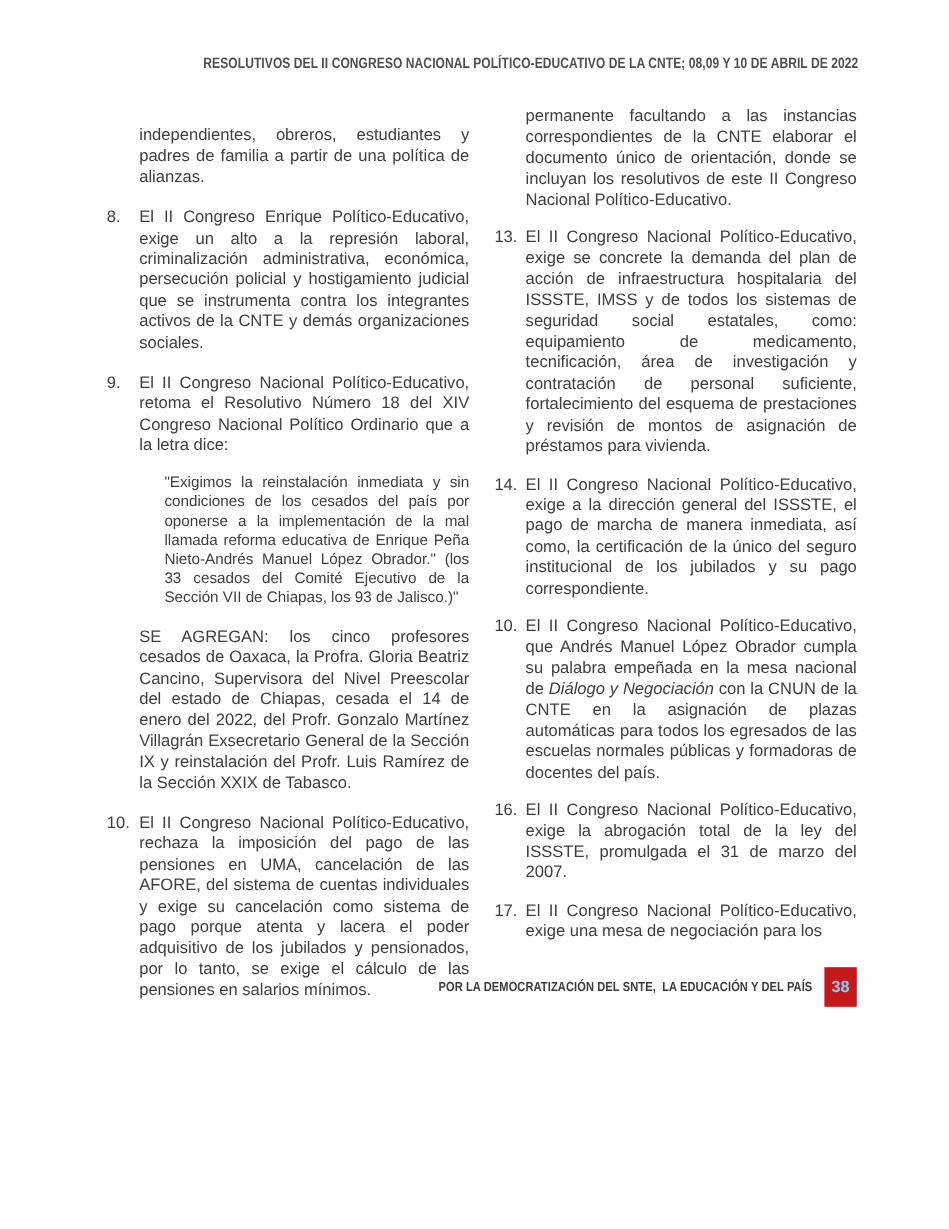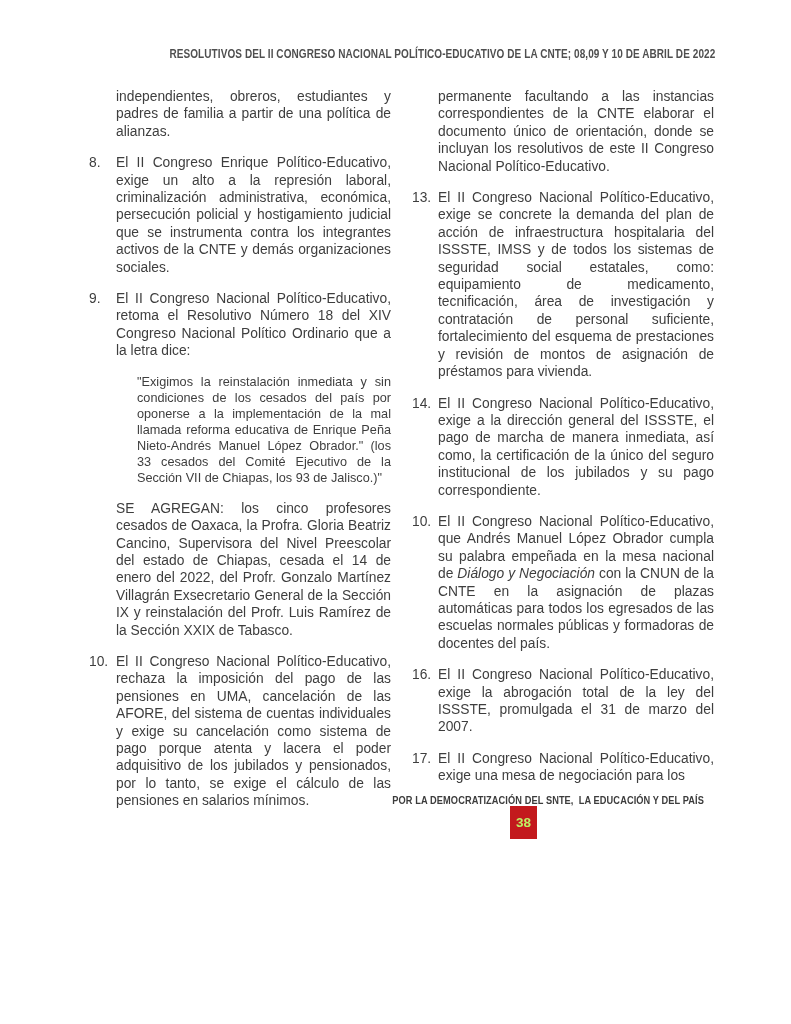--- a/index.html
+++ b/index.html
@@ -39,58 +39,57 @@
     display: flex;
     gap: 21px;
   }
   .col { width: 302px; }
   .para, .item {
     font-size: 13.8px;
     line-height: 17.4px;
     text-align: justify;
     margin: 0 0 14px 0;
   }
-  .col-left .para, .col-left .item { padding-left: 27px; }
+  .col-left .para, .col-left .item { padding-left: 27px; margin-top: 16px; }
   .col-right .para, .col-right .item { padding-left: 26px; }
   .item { position: relative; }
   .item .num {
     position: absolute;
     left: 0;
     top: 0;
   }
   .quote {
     margin: 0 0 14px 48px;
     font-size: 12.7px;
     line-height: 16px;
     text-align: justify;
   }
   
   .footer {
     position: absolute;
     right: 77px;
     bottom: 65px;
     display: flex;
     align-items: center;
-    flex-direction: column;
   }
   .slogan {
     font-size: 11px;
     font-weight: bold;
     color: #3c3c3c;
     white-space: nowrap;
     letter-spacing: 0.1px;
     transform: scaleX(0.84);
     transform-origin: 100% 50%;
     margin-right: 10px;
   }
   .pagenum {
     width: 27px;
     height: 33px;
     background: #c3191d;
-    color: #bef264;
+    color: #7dd3fc;
     font-size: 13.5px;
     font-weight: bold;
     display: flex;
     align-items: center;
     justify-content: center;
   }
 </style>
 </head>
 <body>
 

